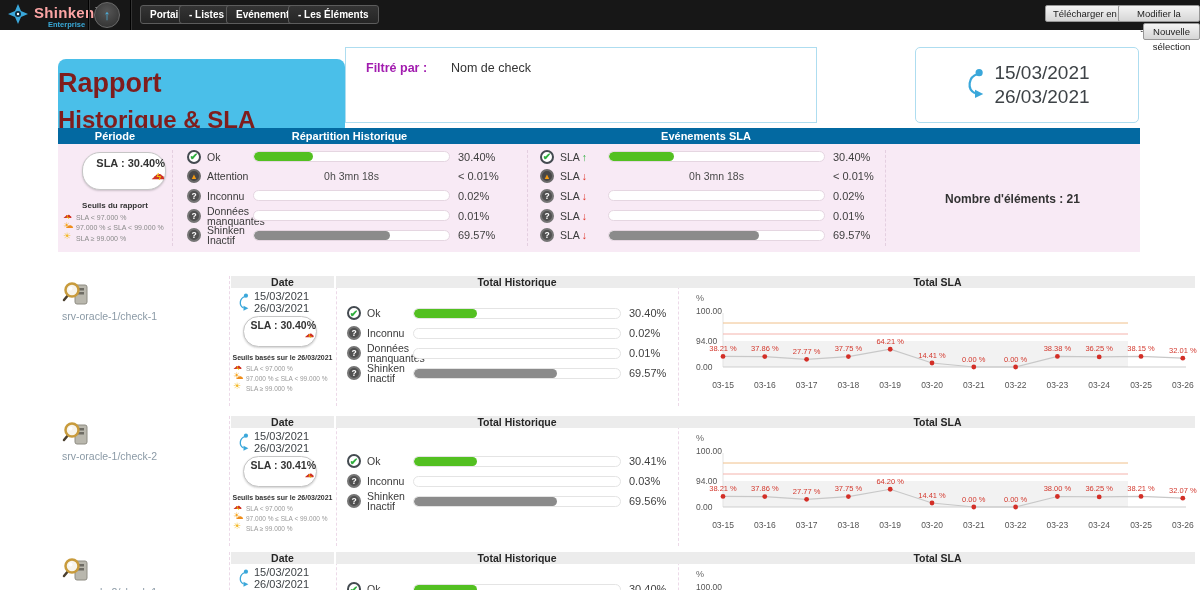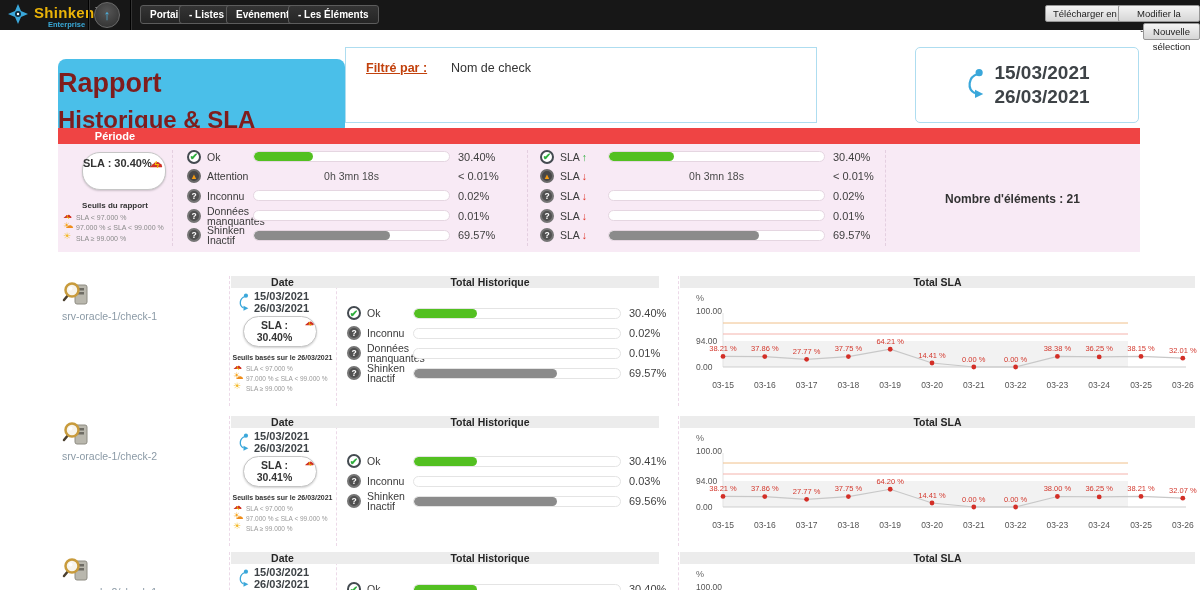--- a/index.html
+++ b/index.html
@@ -3,46 +3,46 @@
 <meta charset="utf-8">
 <style>
   html,body{margin:0;padding:0;background:#fff;}
   body{width:1200px;height:590px;overflow:hidden;font-family:"Liberation Sans",sans-serif;}
   .page{position:relative;width:1200px;height:590px;overflow:hidden;background:#fff;}
 
   
   .topbar{position:absolute;left:0;top:0;width:1200px;height:30px;background:#171717;z-index:10;}
   .logo{position:absolute;left:6px;top:3px;display:flex;align-items:flex-start;gap:4px;}
   .logo-text{line-height:14px;}
-  .logo-name{color:#eab308;font-weight:bold;font-size:15px;letter-spacing:.3px;}
+  .logo-name{color:#fca5a5;font-weight:bold;font-size:15px;letter-spacing:.3px;}
   .logo-tm{color:#bbb;font-size:7px;vertical-align:super;}
   .logo-sub{color:#39a9d8;font-size:7.5px;font-weight:bold;margin-top:-2px;padding-left:14px;}
   .vsep{position:absolute;top:0;height:30px;width:1px;background:#000;box-shadow:1px 0 0 #333;}
   .up-btn{position:absolute;left:94px;top:2px;width:26px;height:26px;border-radius:50%;background:radial-gradient(circle at 50% 35%,#565656,#2d2d2d);border:1px solid #6a6a6a;color:#4db8e8;font-weight:bold;font-size:14px;display:flex;align-items:center;justify-content:center;cursor:pointer;padding:0;}
   .nav-btn{position:absolute;top:5px;height:19px;background:linear-gradient(#343434,#252525);border:1px solid #5c5c5c;border-radius:3px;color:#fff;font-size:10px;font-weight:bold;padding:0 9px;line-height:17px;cursor:pointer;font-family:"Liberation Sans",sans-serif;}
   .act-btn{position:absolute;height:17px;background:linear-gradient(#f4f4f4,#d6d6d6);border:1px solid #979797;border-radius:2px;font-size:9.5px;color:#222;padding:0 7px;line-height:15px;z-index:20;cursor:pointer;font-family:"Liberation Sans",sans-serif;}
 
   
   .title-box{position:absolute;left:58px;top:59px;width:287px;height:76px;background:#4abfe9;border-radius:8px;color:#7f1d1d;text-align:left;font-weight:bold;}
   .t1{font-size:27px;margin-top:9px;}
   .t2{font-size:24px;margin-top:7px;}
   .filter-box{position:absolute;left:345px;top:47px;width:472px;height:76px;border:1px solid #aeddf0;background:#fff;box-sizing:border-box;}
   .f-row{position:absolute;left:20px;display:flex;font-size:12.5px;color:#333;}
   .f-row.r1{top:13px;}.f-row.r2{top:44px;}
-  .f-label{width:85px;flex:none;font-weight:bold;color:#c2410c;text-decoration:underline;}
+  .f-label{width:85px;flex:none;font-weight:bold;color:#a21caf;}
   .date-box{position:absolute;left:915px;top:47px;width:224px;height:76px;border:1px solid #aeddf0;border-radius:5px;display:flex;align-items:center;justify-content:center;gap:8px;box-sizing:border-box;}
-  .d-dates{font-size:19px;font-weight:bold;color:#3e4347;line-height:24px;}
+  .d-dates{font-size:19px;font-weight:normal;color:#3e4347;line-height:24px;}
 
   
-  .band-head{position:absolute;left:58px;top:128px;width:1082px;height:16px;background:#ef4444;display:flex;color:#fff;font-weight:bold;font-size:11px;line-height:16px;flex-direction:column;}
+  .band-head{position:absolute;left:58px;top:128px;width:1082px;height:16px;background:#0369a1;display:flex;color:#fff;font-weight:bold;font-size:11px;line-height:16px;}
   .band-head span{text-align:center;}
   .bh0{width:114px;}.bh1{width:355px;}.bh2{width:358px;}.bh3{width:255px;}
   .band-body{position:absolute;left:58px;top:144px;width:1082px;height:108px;background:#f8eaf5;}
   .bsep{position:absolute;top:6px;bottom:6px;border-left:1px dashed #e4cfe0;}
-  .sla-badge{position:absolute;background:#fff;border:1px solid #c6c6c6;border-radius:18px;box-shadow:0 1px 2px rgba(0,0,0,.18);text-align:center;font-weight:bold;font-size:11px;color:#333;display:flex;flex-direction:row;align-items:flex-start;box-sizing:border-box;}
+  .sla-badge{position:absolute;background:#fff;border:1px solid #c6c6c6;border-radius:18px;box-shadow:0 1px 2px rgba(0,0,0,.18);text-align:center;font-weight:bold;font-size:11px;color:#333;display:flex;flex-direction:column;align-items:flex-end;box-sizing:border-box;}
   .band-body .sla-badge{left:24px;top:8px;width:84px;height:38px;padding-top:4px;}
   .seuils-title{position:absolute;left:0;top:57px;width:114px;text-align:center;font-size:8px;font-weight:bold;color:#333;}
   .band-body .seuils{position:absolute;left:5px;top:68px;}
   .sum-hist{position:absolute;left:129px;top:3px;}
   .sum-sla{position:absolute;left:482px;top:3px;}
   .elements{position:absolute;left:827px;top:48px;width:255px;text-align:center;font-weight:bold;font-size:12px;color:#333;}
 
   
   .srow{display:flex;align-items:center;height:19.6px;}
   .det .srow{height:20px;}
@@ -79,21 +79,21 @@
   .w-sun::before{content:"☀";position:absolute;left:0;top:-2px;font-size:9px;color:#f3b926;}
   .w-ic.lg{transform:scale(1.45);transform-origin:center top;margin-top:1px;}
 
   
   .drow{position:absolute;left:0;width:1200px;height:140px;}
   .r0{top:276px;}.r1{top:416px;}.r2{top:552px;}
   .svc-icon{position:absolute;left:62px;top:4px;}
   .svc-name{position:absolute;left:62px;top:34px;font-size:10.5px;color:#8b9aa6;white-space:nowrap;text-decoration:none;}
   .strip{position:absolute;top:0;height:12px;background:#ececec;font-size:10.5px;font-weight:bold;color:#262626;text-align:center;line-height:12px;}
   .strip.sdate{left:231px;width:103px;}
-  .strip.shist{left:321px;width:338px;}
+  .strip.shist{left:336px;width:338px;padding-left:12px;}
   .strip.ssla{left:680px;width:515px;}
   .sep{position:absolute;top:0;height:130px;border-left:1px dashed #ecd9e8;}
   .sep.s0{left:229px;}.sep.s1{left:336px;}.sep.s2{left:678px;}
   .drange{position:absolute;left:237px;top:15px;display:flex;gap:4px;align-items:center;}
   .drange .d-dates{font-size:11px;line-height:11.5px;}
   .drow .sla-badge{left:243px;top:40px;width:74px;height:31px;font-size:10.5px;padding-top:2px;}
   .seuils-note{position:absolute;left:231px;top:78px;width:103px;text-align:center;font-size:7px;font-weight:bold;color:#333;}
   .drow .seuils{position:absolute;left:233px;top:87px;}
   .det-hist{position:absolute;left:347px;}
   .r0 .det-hist{top:27px;}

